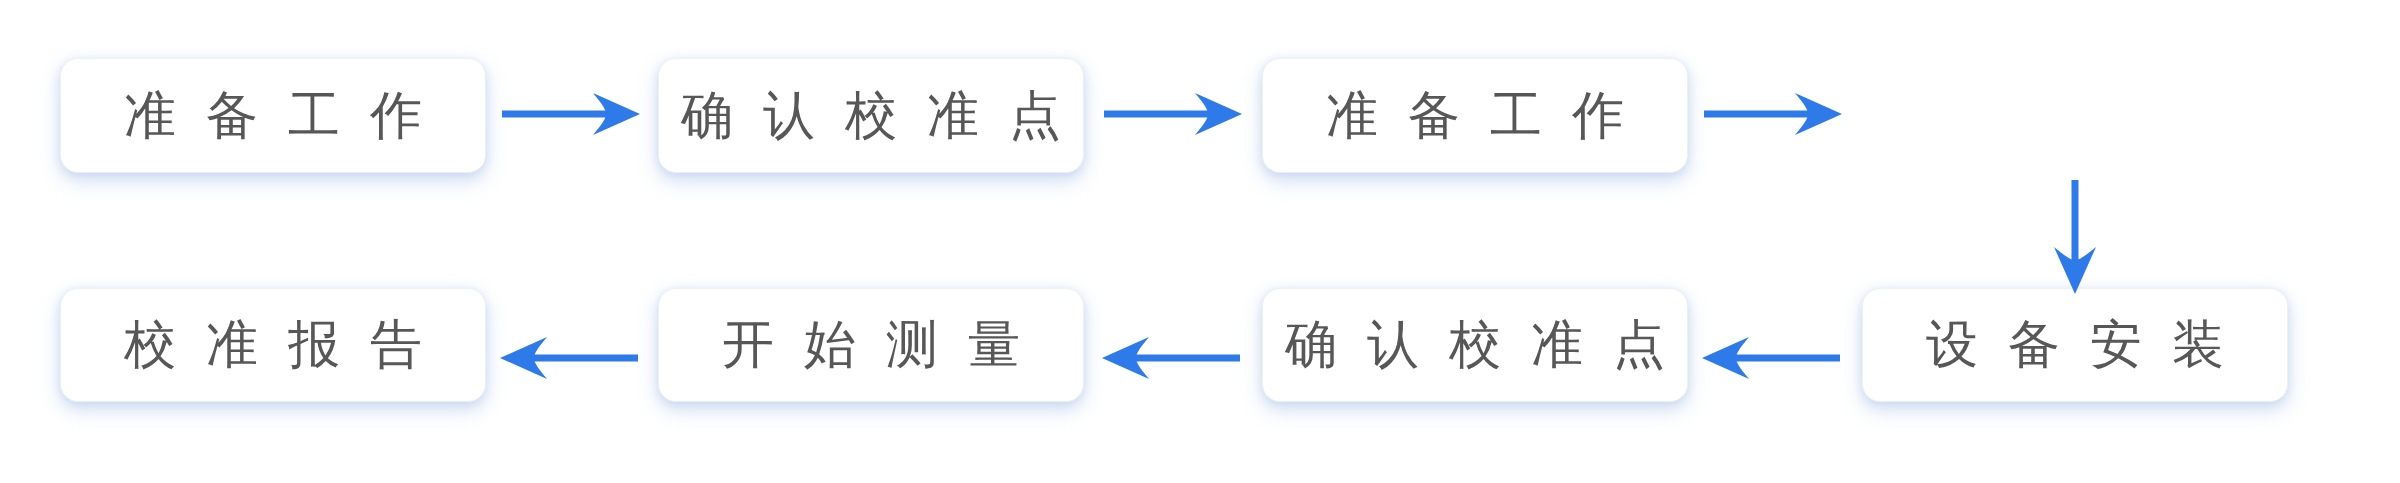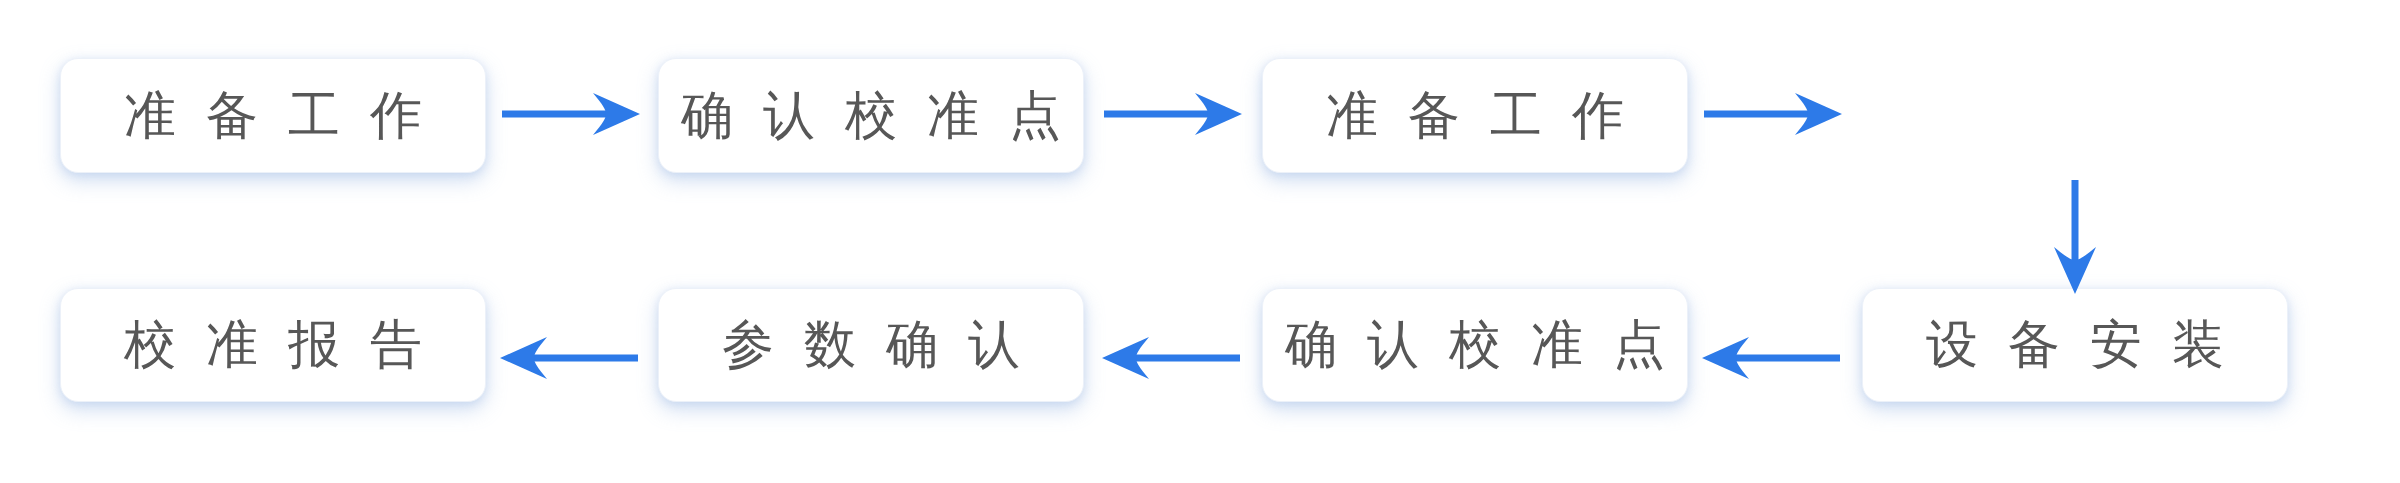--- a/index.html
+++ b/index.html
@@ -53,21 +53,21 @@
     <span class="lbl">准备工作</span>
   </div>
 
   <div class="node r2 c4">
     <span class="lbl">设备安装</span>
   </div>
   <div class="node r2 c3">
     <span class="lbl">确认校准点</span>
   </div>
   <div class="node r2 c2">
-    <span class="lbl">参数确认</span>
+    <span class="lbl">开始测量</span>
   </div>
   <div class="node r2 c1">
     <span class="lbl">校准报告</span>
   </div>
 
   <svg class="arrow a-r1 ax1" width="140" height="44" viewBox="0 0 140 44">
     <line x1="2" y1="22" x2="106" y2="22" stroke="#2d7ae8" stroke-width="7"></line>
     <path d="M140,22 L93,1 C103,13 106,18 106,22 C106,26 103,31 93,43 Z" fill="#2d7ae8"></path>
   </svg>
   <svg class="arrow a-r1 ax2" width="140" height="44" viewBox="0 0 140 44">

